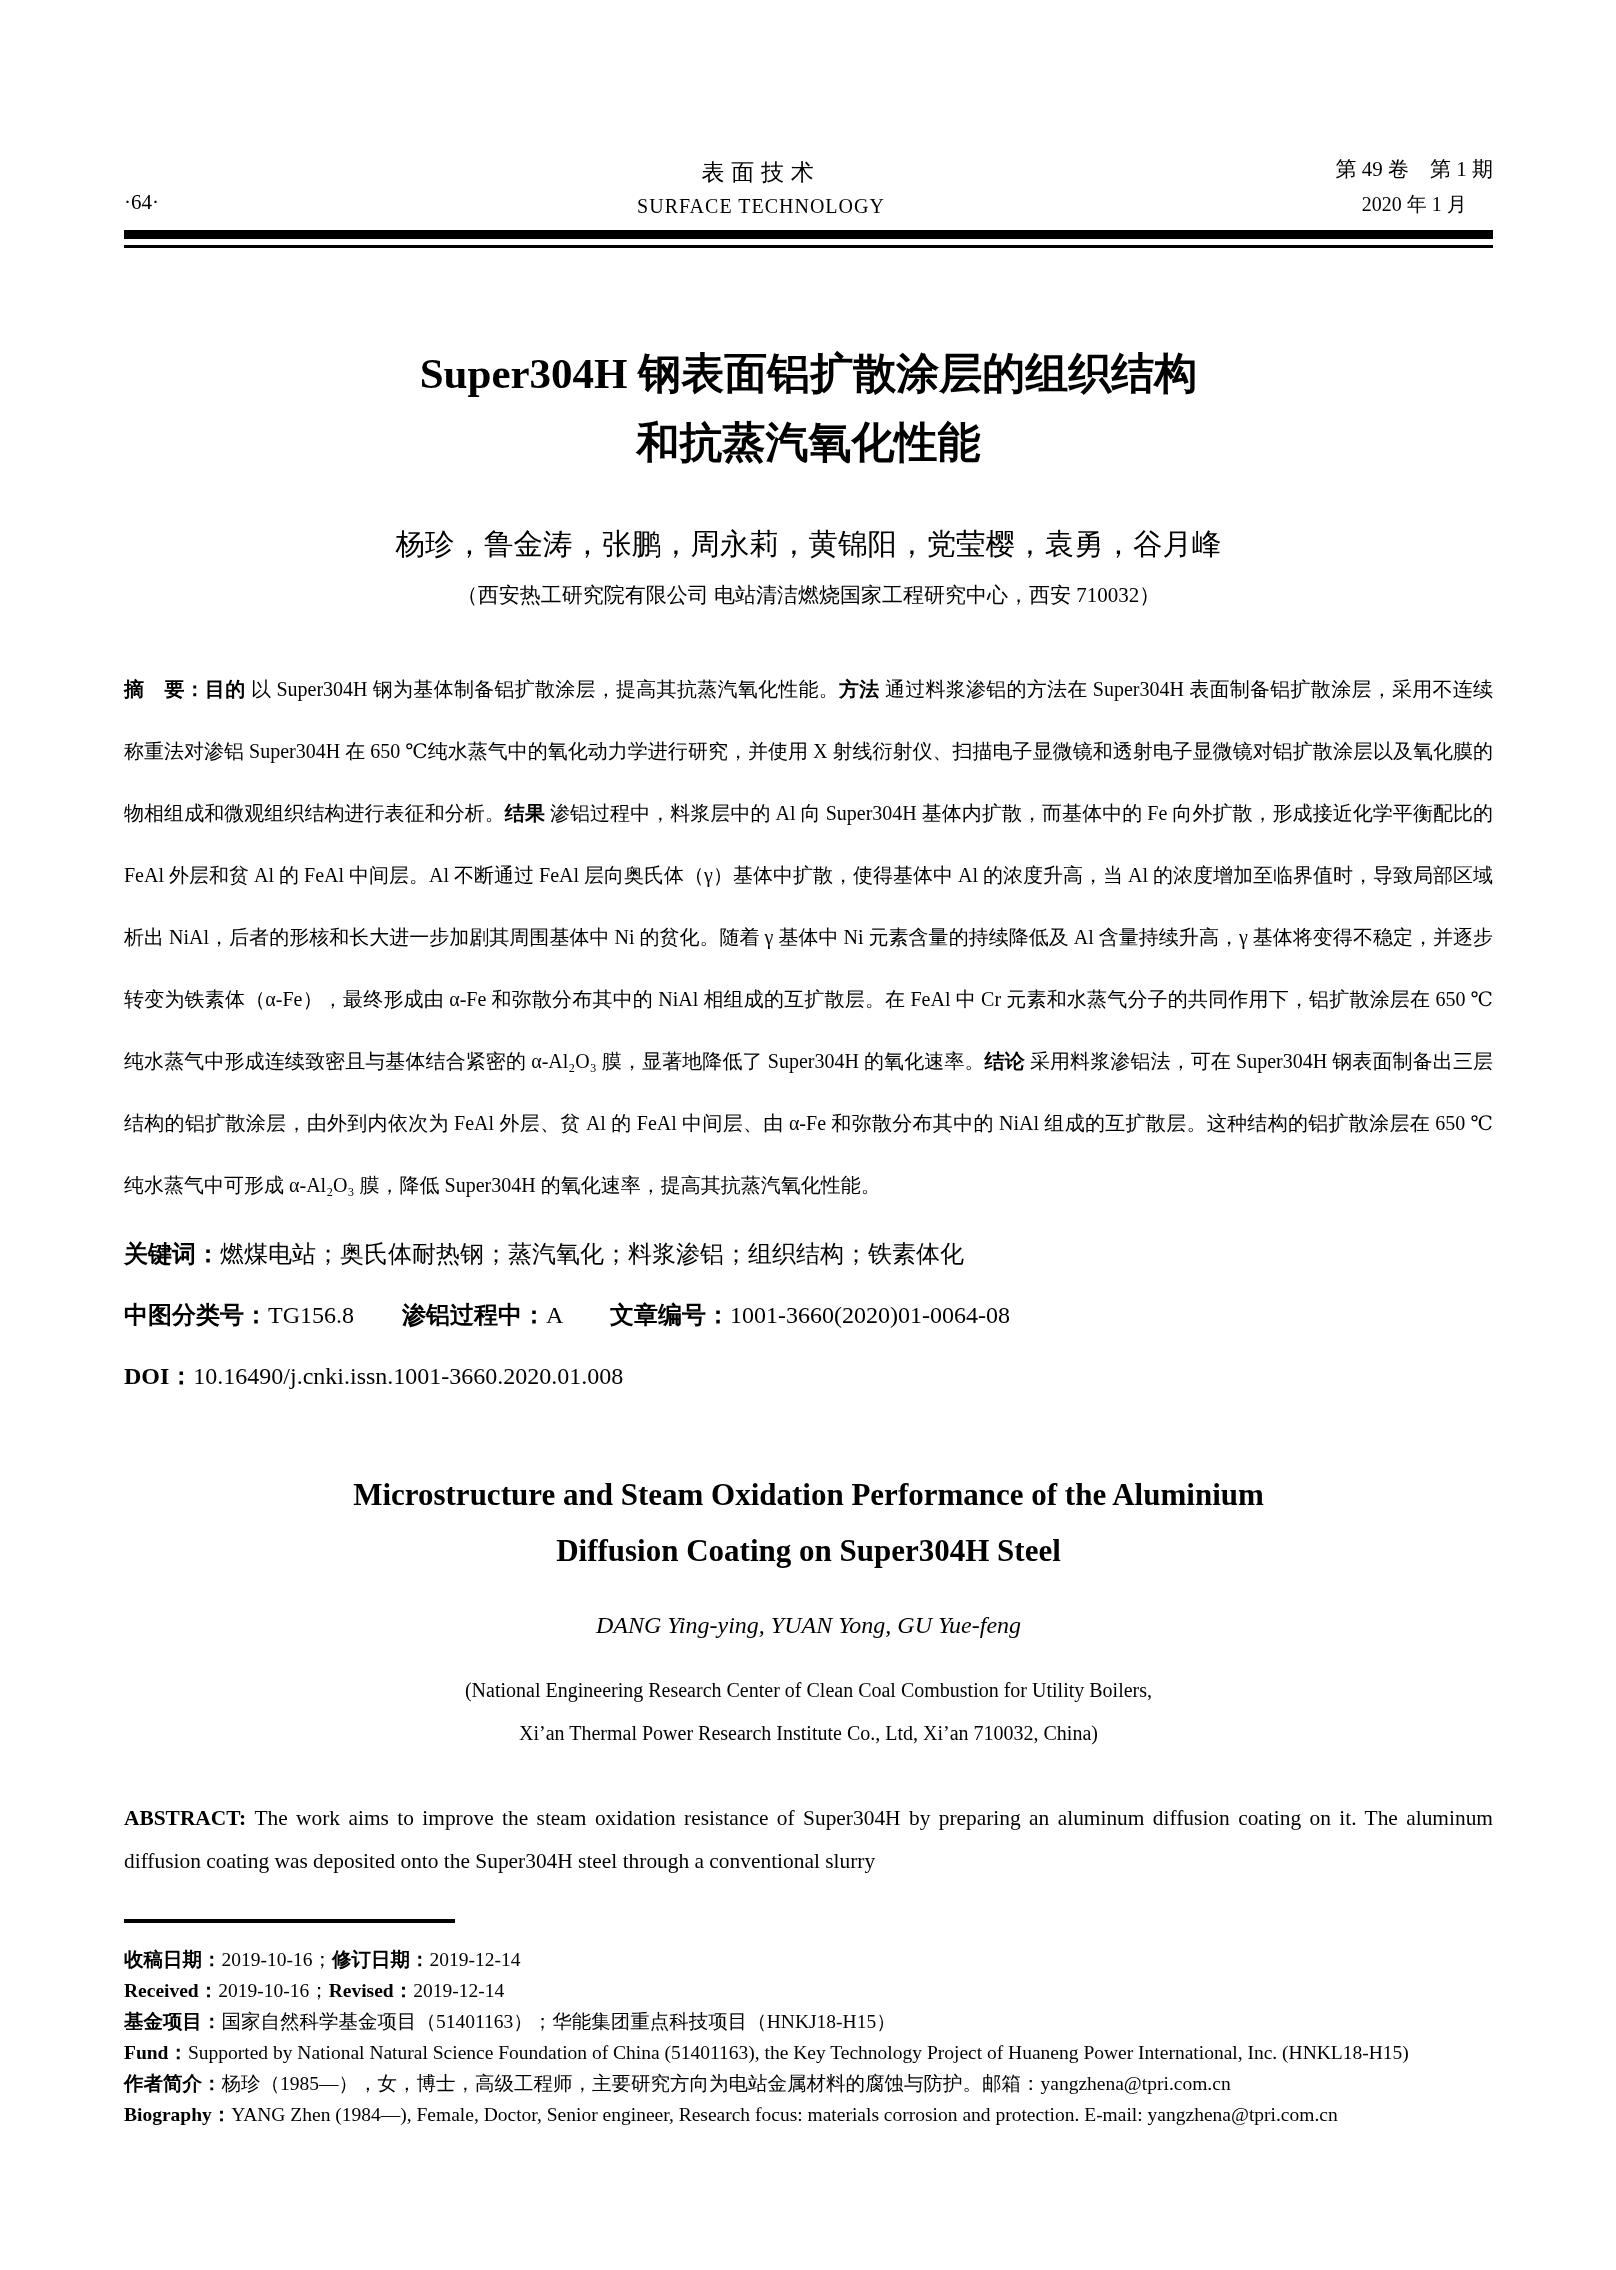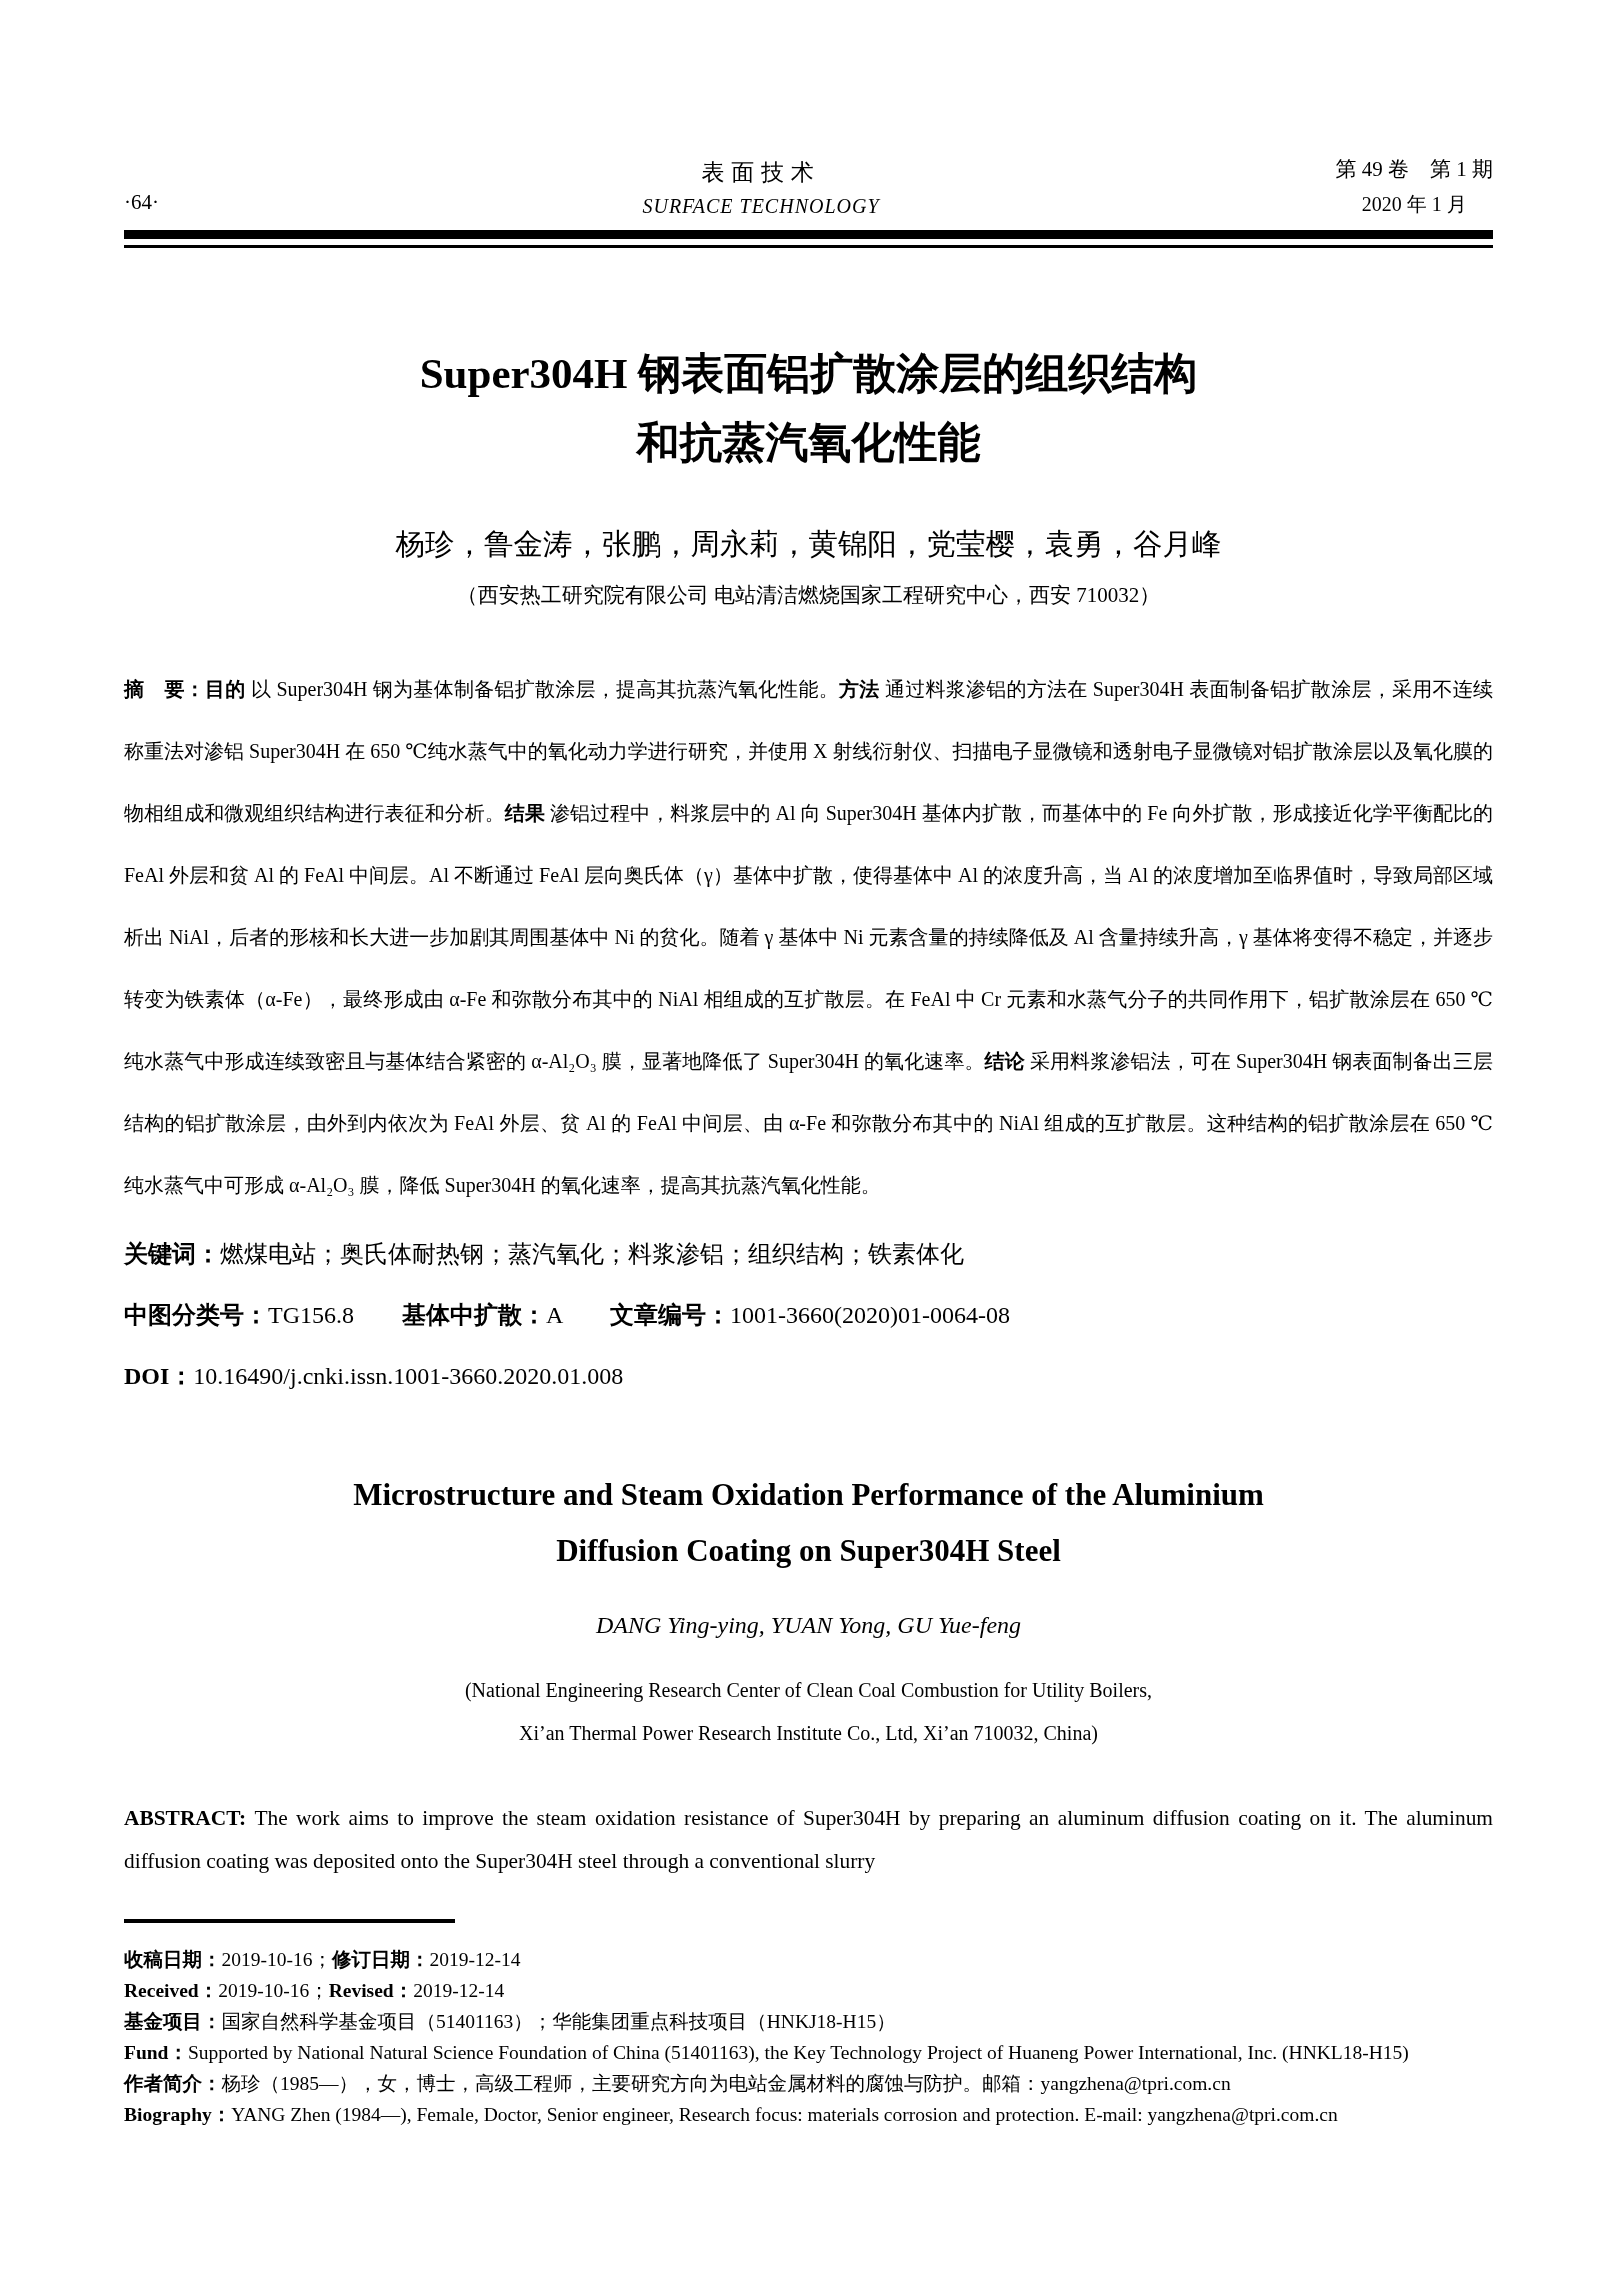--- a/index.html
+++ b/index.html
@@ -7,21 +7,21 @@
     width:1617px; height:2270px; background:#ffffff; color:#000;
     margin:0 auto; position:relative; box-sizing:border-box;
     padding:0 124px; overflow:hidden;
     font-family:"Liberation Serif","DejaVu Serif",serif;
   }
   
   .header { padding-top:155px; display:grid; grid-template-columns:219px 1fr 314px; align-items:end; }
   .hdr-left { font-size:21px; padding-bottom:2.9px; }
   .hdr-center { text-align:center; }
   .hdr-center .zh { font-size:23px; letter-spacing:6.7px; }
-  .hdr-center .en { font-size:20px; margin-top:7px; letter-spacing:1px;font-style:italic; }
+  .hdr-center .en { font-size:20px; margin-top:7px; letter-spacing:1px; }
   .hdr-right { justify-self:end; text-align:center; }
   .hdr-right .vol { font-size:21px; }
   .hdr-right .date { font-size:20px; margin-top:7.6px; }
   .rule-thick { height:8.6px; background:#000; margin-top:12.4px; }
   .rule-thin  { height:2.9px; background:#000; margin-top:6.7px; }
   
   .title-zh { margin-top:91px; text-align:center; font-weight:bold; font-size:43px; line-height:69px; }
   .authors-zh { margin-top:48px; text-align:center; font-size:29.5px; }
   .affil-zh { margin-top:16px; text-align:center; font-size:21px; }
   
@@ -61,21 +61,21 @@
     <div>Super304H 钢表面铝扩散涂层的组织结构</div>
     <div>和抗蒸汽氧化性能</div>
   </div>
 
   <div class="authors-zh">杨珍，鲁金涛，张鹏，周永莉，黄锦阳，党莹樱，袁勇，谷月峰</div>
   <div class="affil-zh">（西安热工研究院有限公司  电站清洁燃烧国家工程研究中心，西安 710032）</div>
 
   <div class="abstract-zh"><span class="b">摘　要：</span><span class="b">目的</span><span> 以 Super304H 钢为基体制备铝扩散涂层，提高其抗蒸汽氧化性能。</span><span class="b">方法</span><span> 通过料浆渗铝的方法在 Super304H 表面制备铝扩散涂层，采用不连续称重法对渗铝 Super304H 在 650 ℃纯水蒸气中的氧化动力学进行研究，并使用 X 射线衍射仪、扫描电子显微镜和透射电子显微镜对铝扩散涂层以及氧化膜的物相组成和微观组织结构进行表征和分析。</span><span class="b">结果</span><span> 渗铝过程中，料浆层中的 Al 向 Super304H 基体内扩散，而基体中的 Fe 向外扩散，形成接近化学平衡配比的 FeAl 外层和贫 Al 的 FeAl 中间层。Al 不断通过 FeAl 层向奥氏体（γ）基体中扩散，使得基体中 Al 的浓度升高，当 Al 的浓度增加至临界值时，导致局部区域析出 NiAl，后者的形核和长大进一步加剧其周围基体中 Ni 的贫化。随着 γ 基体中 Ni 元素含量的持续降低及 Al 含量持续升高，γ 基体将变得不稳定，并逐步转变为铁素体（α-Fe），最终形成由 α-Fe 和弥散分布其中的 NiAl 相组成的互扩散层。在 FeAl 中 Cr 元素和水蒸气分子的共同作用下，铝扩散涂层在 650 ℃纯水蒸气中形成连续致密且与基体结合紧密的 α-Al₂O₃ 膜，显著地降低了 Super304H 的氧化速率。</span><span class="b">结论</span><span> 采用料浆渗铝法，可在 Super304H 钢表面制备出三层结构的铝扩散涂层，由外到内依次为 FeAl 外层、贫 Al 的 FeAl 中间层、由 α-Fe 和弥散分布其中的 NiAl 组成的互扩散层。这种结构的铝扩散涂层在 650 ℃纯水蒸气中可形成 α-Al₂O₃ 膜，降低 Super304H 的氧化速率，提高其抗蒸汽氧化性能。</span></div>
 
   <div class="meta-line"><span class="b">关键词：</span><span>燃煤电站；奥氏体耐热钢；蒸汽氧化；料浆渗铝；组织结构；铁素体化</span></div>
-  <div class="meta-line"><span class="b">中图分类号：</span><span>TG156.8　　</span><span class="b">基体中扩散：</span><span>A　　</span><span class="b">文章编号：</span><span>1001-3660(2020)01-0064-08</span></div>
+  <div class="meta-line"><span class="b">中图分类号：</span><span>TG156.8　　</span><span class="b">渗铝过程中：</span><span>A　　</span><span class="b">文章编号：</span><span>1001-3660(2020)01-0064-08</span></div>
   <div class="meta-line"><span class="b">DOI：</span><span>10.16490/j.cnki.issn.1001-3660.2020.01.008</span></div>
 
   <div class="title-en">
     <div>Microstructure and Steam Oxidation Performance of the Aluminium</div>
     <div>Diffusion Coating on Super304H Steel</div>
   </div>
 
   <div class="authors-en">
     <div>DANG Ying-ying, YUAN Yong, GU Yue-feng</div>
   </div>

